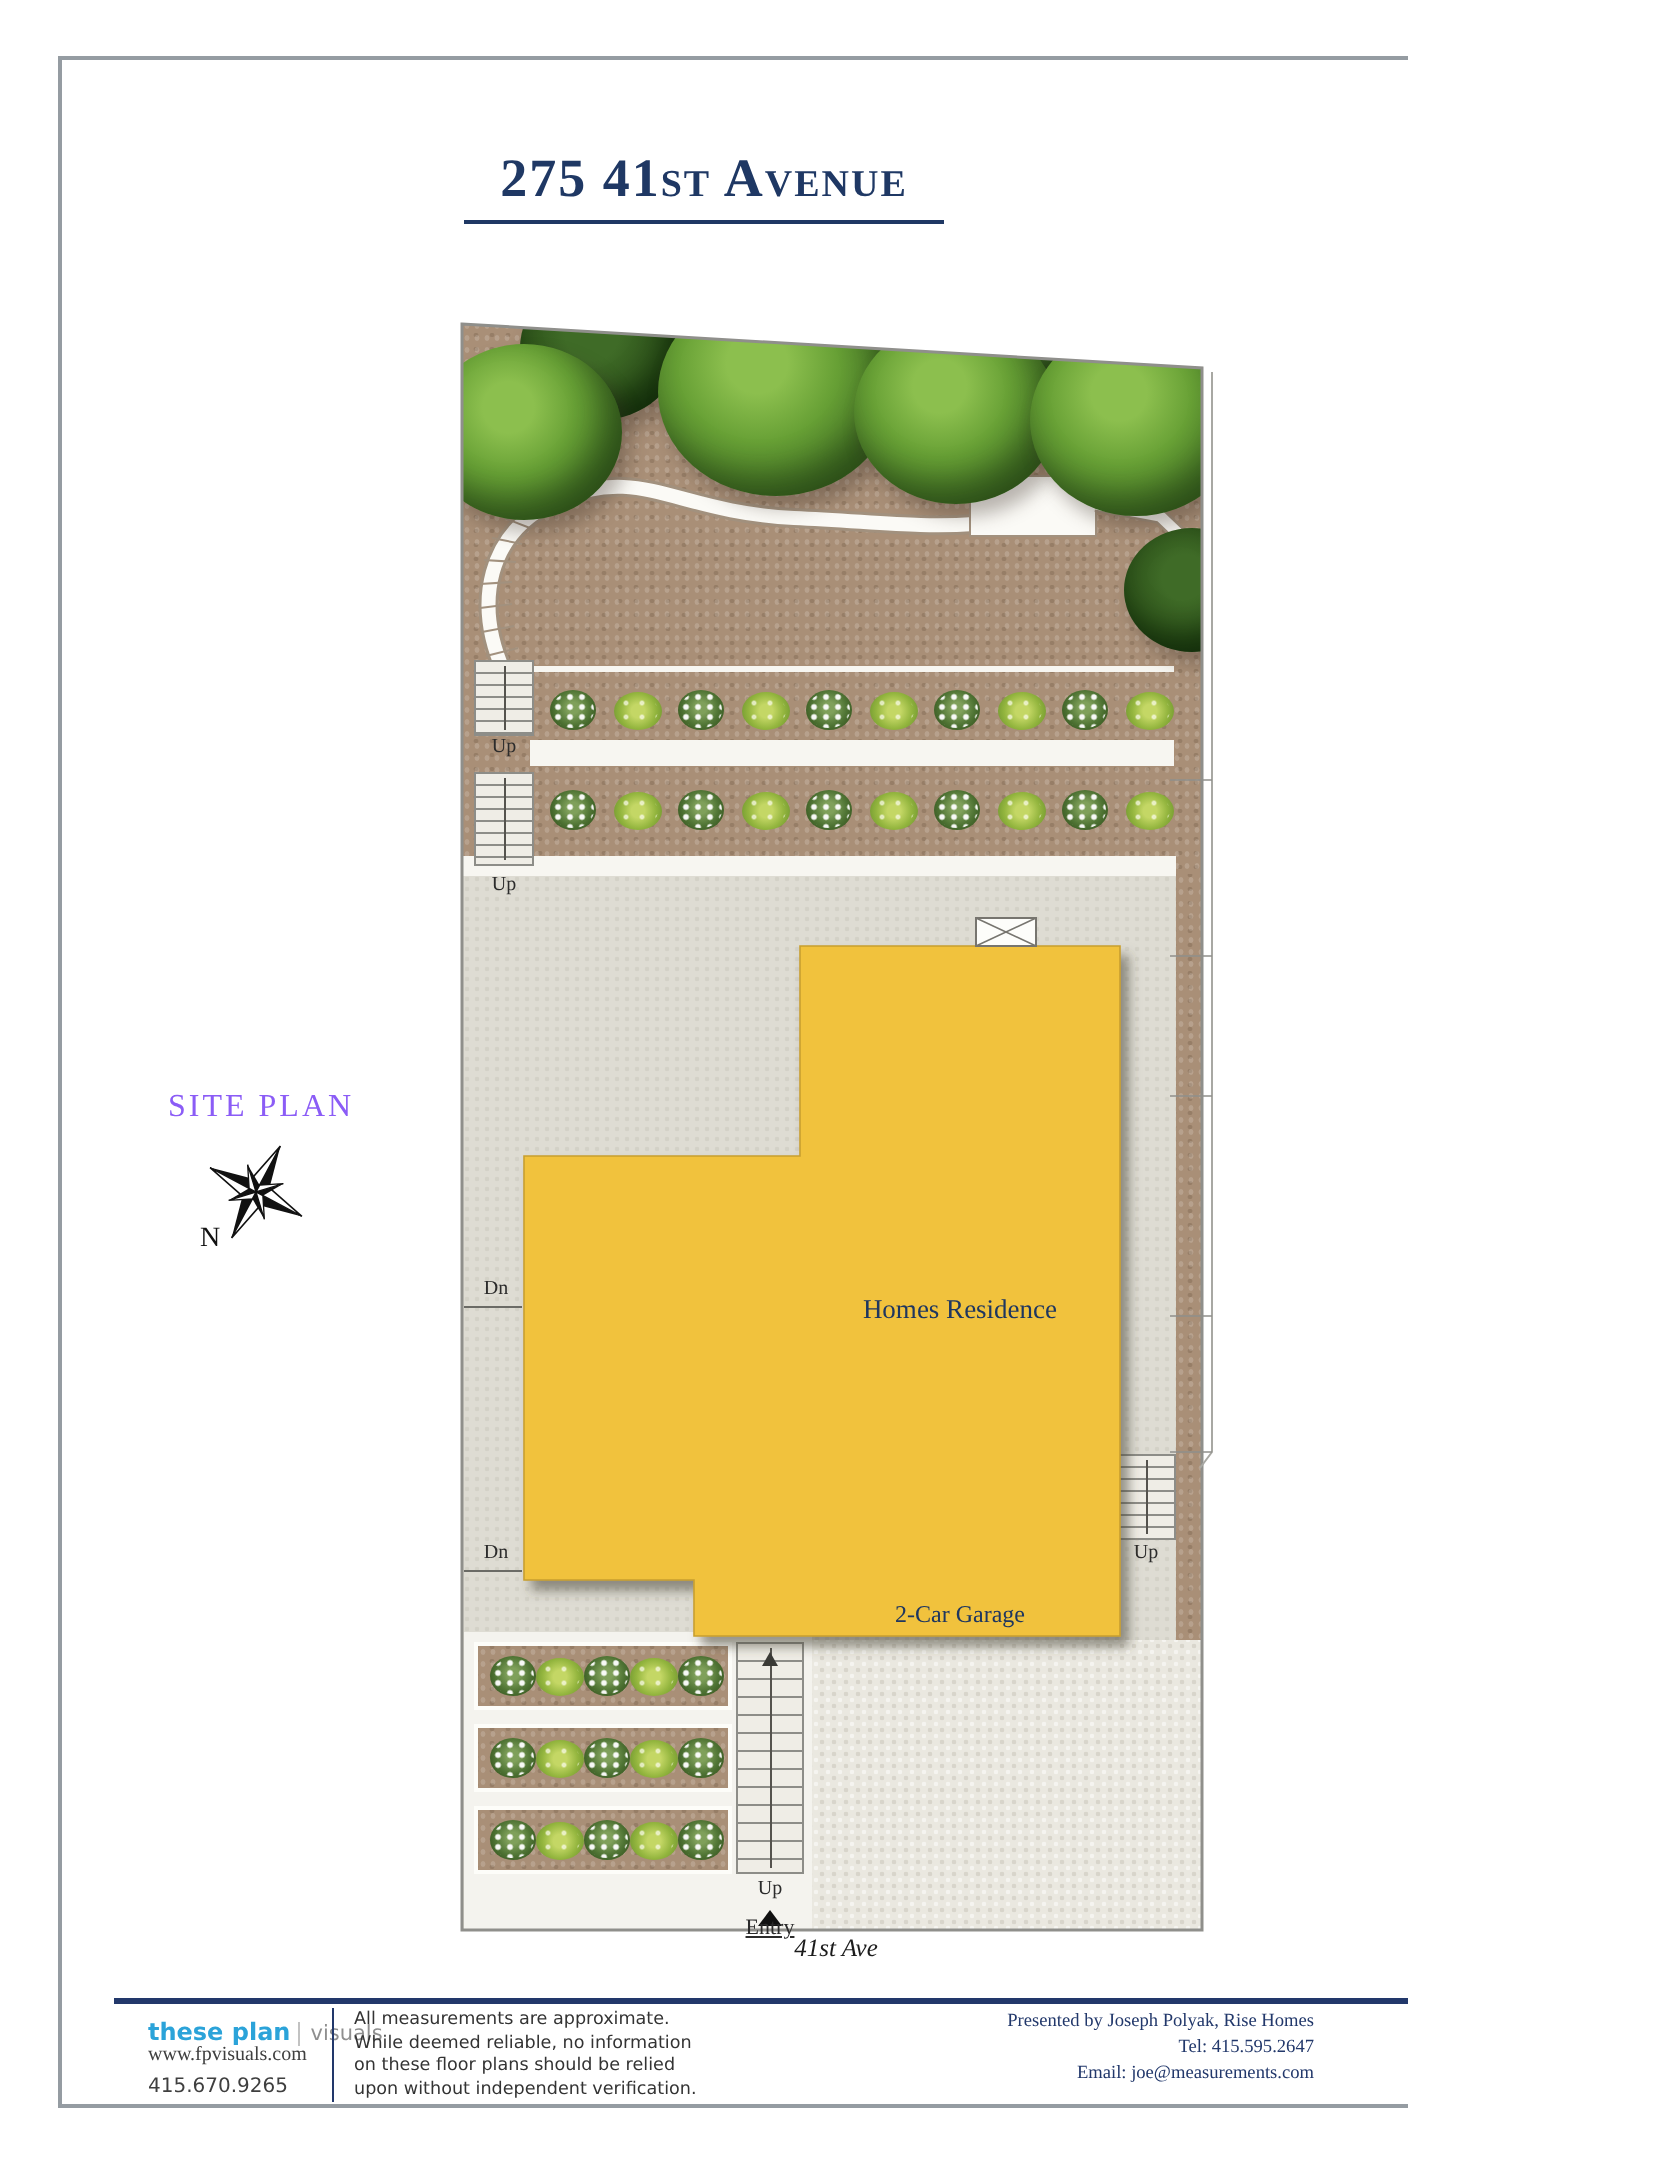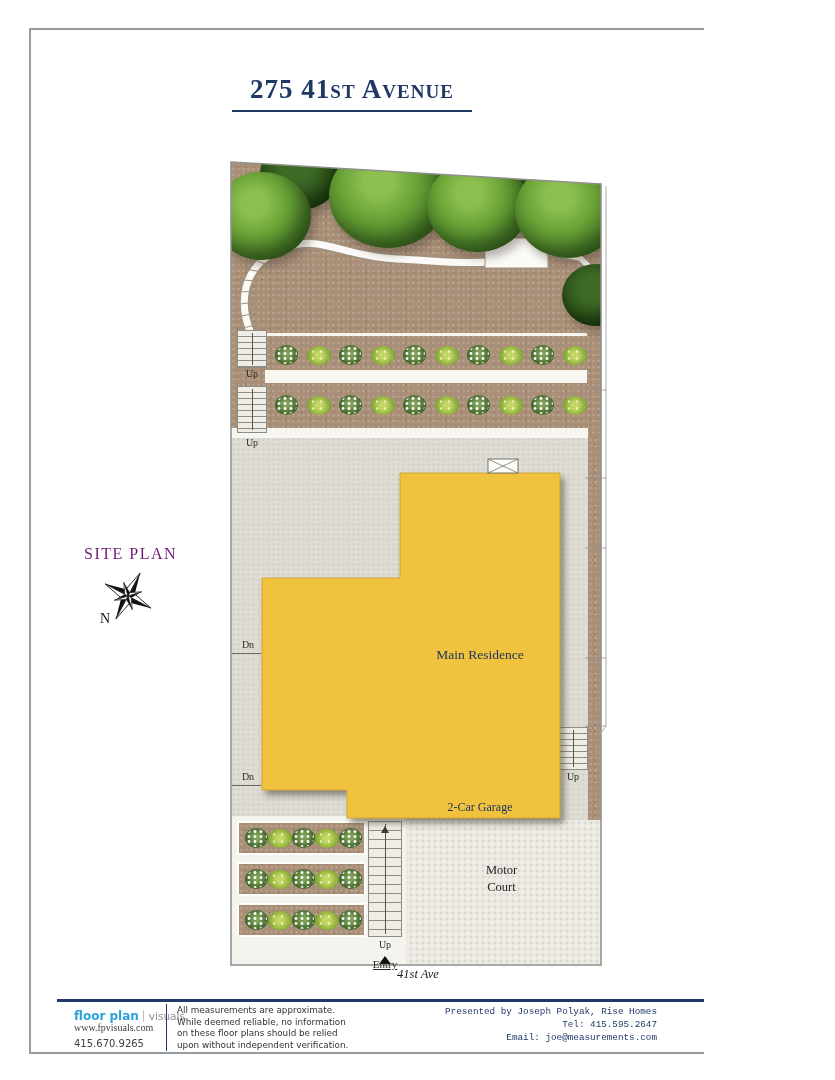--- a/index.html
+++ b/index.html
@@ -11,21 +11,21 @@
   
   .header{position:absolute;left:0;top:74px;width:100%;text-align:center;}
   .title{display:inline-block;font-variant:small-caps;font-size:27px;font-weight:bold;
          color:#1f3864;letter-spacing:1px;border-bottom:2px solid #1f3864;
          padding:0 18px 5px 18px;}
   .subtitle{margin-top:7px;font-variant:small-caps;font-size:16px;font-weight:bold;
             color:#1f3864;letter-spacing:1px;}
 
   
   .siteplan-label{position:absolute;left:84px;top:545px;font-size:16px;letter-spacing:1.5px;
-                  color:#701a75;}
+                  color:#8b5cf6;}
   .compass{position:absolute;left:94px;top:566px;}
 
   
   .plan{position:absolute;left:229px;top:150px;width:378px;height:820px;}
   .plan-clip{position:absolute;inset:0;
              clip-path:polygon(2px 12px,372px 34px,372px 815px,2px 815px);}
   .abs{position:absolute;}
 
   .dirt{background:#a98f77;
         background-image:radial-gradient(rgba(255,255,255,.16) 1px,transparent 1.4px),
@@ -84,21 +84,21 @@
   .f-logo .lv{color:#8f8f8f;font-size:10.5px;border-left:1px solid #c2c2c2;
               padding-left:5px;margin-left:4px;}
   .f-web{position:absolute;left:74px;top:1022px;font-family:Liberation Serif, serif;
          font-size:10px;color:#3f3f3f;}
   .f-phone{position:absolute;left:74px;top:1038px;font-family:"DejaVu Sans",sans-serif;
          font-size:10px;color:#3f3f3f;}
   .f-divider{position:absolute;left:166px;top:1004px;width:1px;height:47px;background:#22386b;}
   .f-disc{position:absolute;left:177px;top:1005px;font-family:"DejaVu Sans",sans-serif;
          font-size:8.8px;line-height:11.6px;color:#333;}
   .f-right{position:absolute;right:47px;top:1005px;text-align:right;
-         font-family:Liberation Mono, monospace;font-size:9.3px;line-height:13px;color:#22386b;}
+         font-family:Liberation Serif, serif;font-size:9.3px;line-height:13px;color:#22386b;}
 </style>
 </head>
 <body>
 
 <div class="page">
   <div class="frame"></div>
 
   <div class="header">
     <div><span class="title">275 41st Avenue</span></div>
   </div>
@@ -272,39 +272,35 @@
 
       <g>
         <rect x="259" y="309" width="30" height="14" fill="#fdfdfa" stroke="#77756f" stroke-width="1"></rect>
         <line x1="259" y1="309" x2="289" y2="323" stroke="#77756f" stroke-width="0.8"></line>
         <line x1="289" y1="309" x2="259" y2="323" stroke="#77756f" stroke-width="0.8"></line>
       </g>
 
       <polygon points="156,676 152,683 160,683" fill="#3a3a36"></polygon>
     </svg>
 
-    <div class="abs bld-label" style="left:171px;top:497px;width:160px;font-size:13.5px;">Main Residence</div>
+    <div class="abs bld-label" style="left:171px;top:497px;width:160px;font-size:13.5px;">Homes Residence</div>
     <div class="abs bld-label" style="left:171px;top:650px;width:160px;font-size:12px;">2-Car Garage</div>
-    <div class="abs mc-label" style="left:173px;top:712px;width:199px;">
-      <div>Motor</div>
-      <div>Court</div>
-    </div>
 
     <div class="abs steplabel" style="left:139px;top:789px;width:34px;">Up</div>
     <div class="abs" style="left:139px;top:800px;width:34px;text-align:center;">
       <div style="display:inline-block;width:0;height:0;border-left:6px solid transparent;border-right:6px solid transparent;border-bottom:8px solid #111;"></div>
     </div>
     <div class="abs steplabel" style="left:131px;top:808px;width:50px;font-size:11px;text-decoration:underline;">Entry</div>
   </div>
 
   <div class="street">41st Ave</div>
 
   <div class="footer-line"></div>
   <div class="f-logo">
-    <span class="lp">floor plan</span><span class="lv">visuals</span>
+    <span class="lp">these plan</span><span class="lv">visuals</span>
   </div>
   <div class="f-web">www.fpvisuals.com</div>
   <div class="f-phone">415.670.9265</div>
   <div class="f-divider"></div>
   <div class="f-disc">
     <div>All measurements are approximate.</div>
     <div>While deemed reliable, no information</div>
     <div>on these floor plans should be relied</div>
     <div>upon without independent verification.</div>
   </div>

